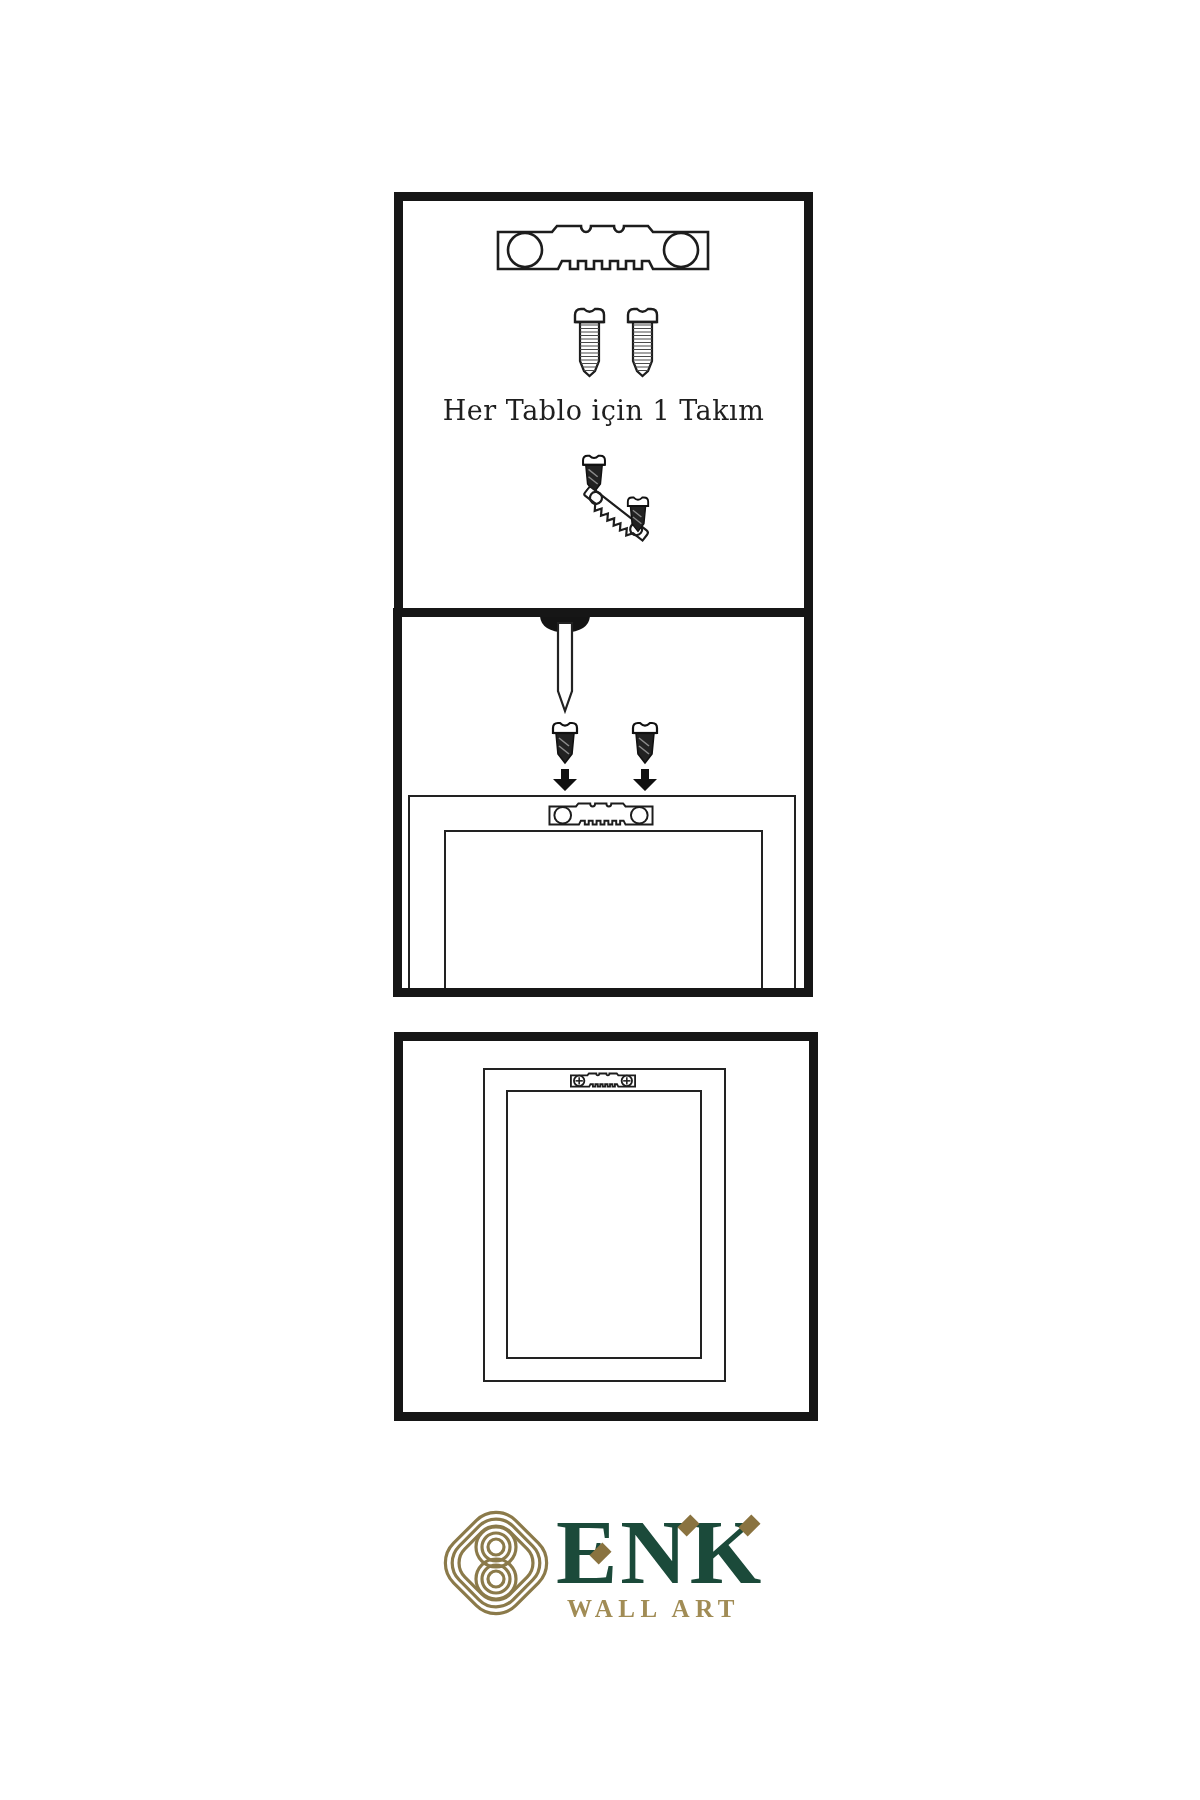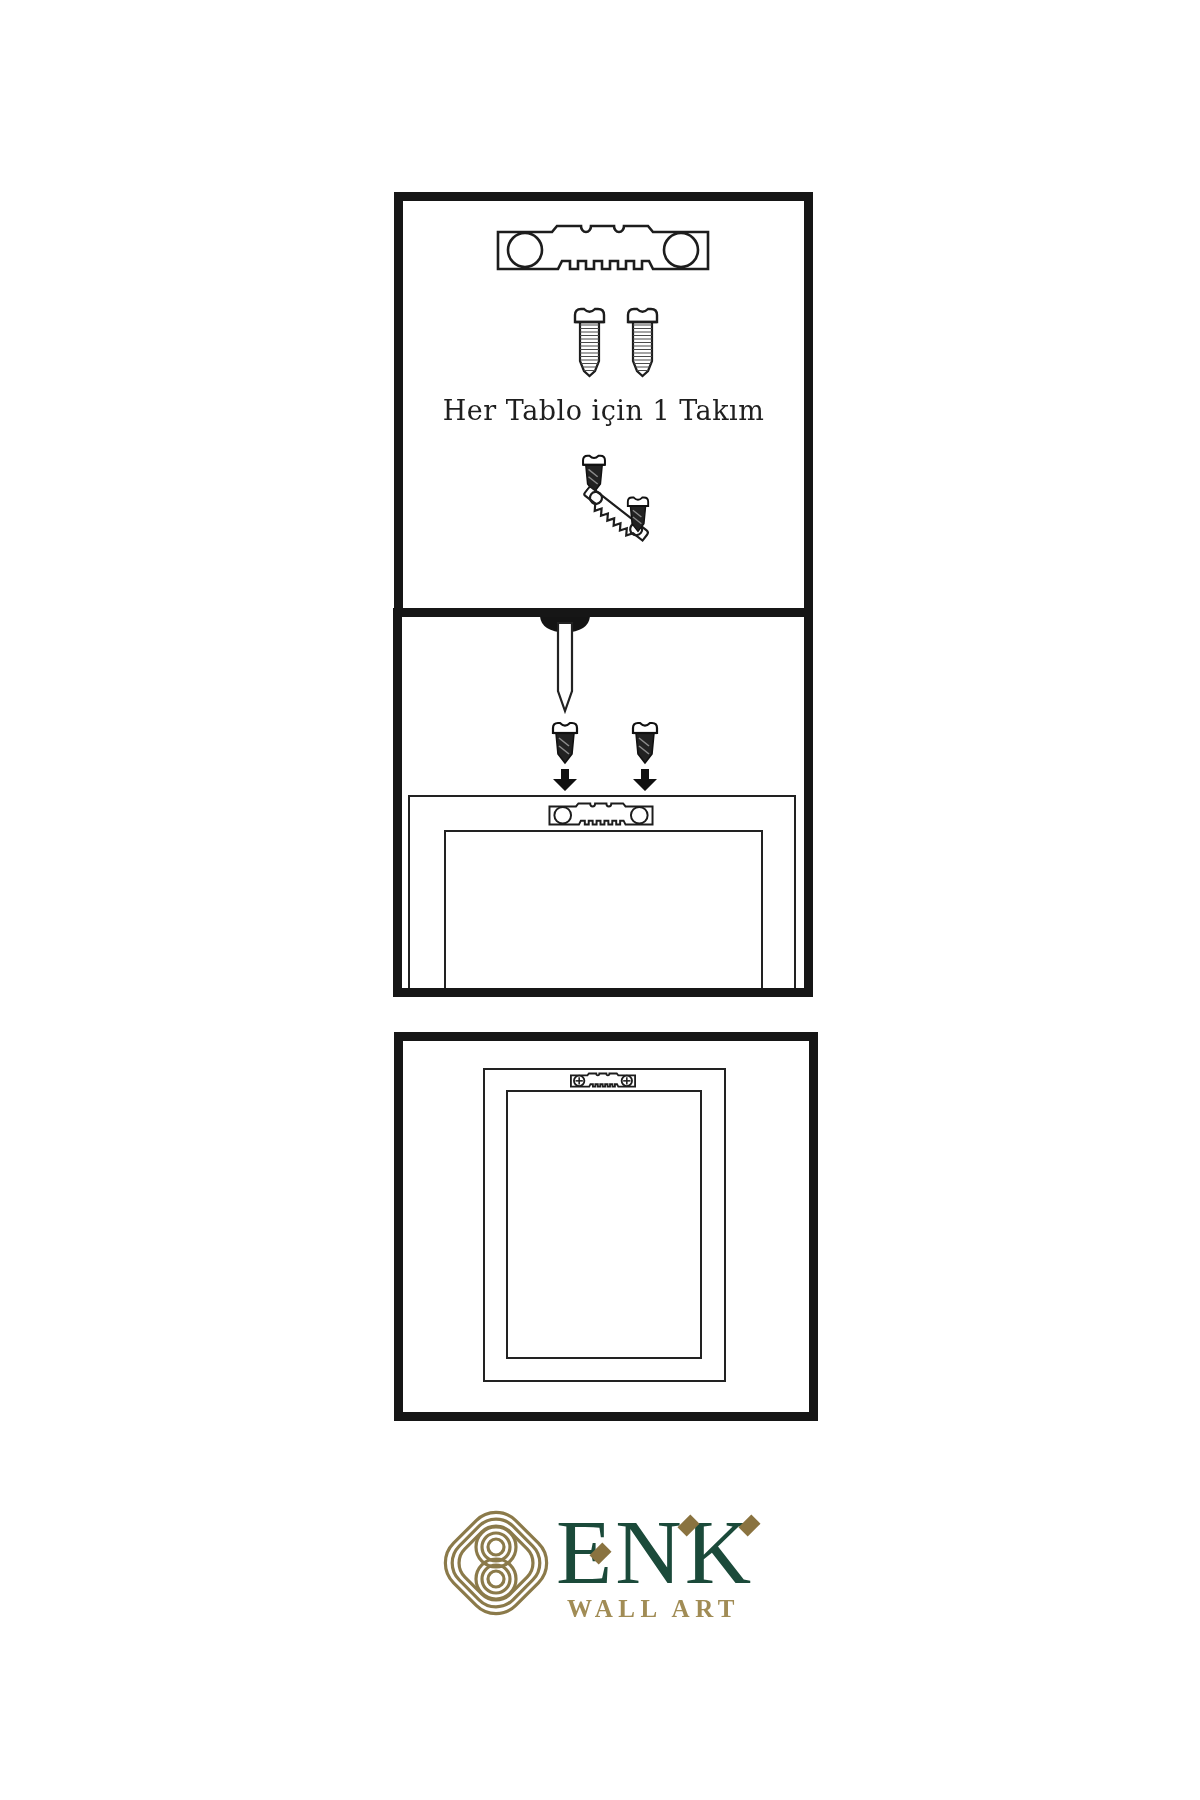--- a/index.html
+++ b/index.html
@@ -31,21 +31,21 @@
   .frame-front-outer{
     position:absolute;left:80px;top:27px;width:243px;height:314px;
     border:2px solid #222;box-sizing:border-box;background:#fff;
   }
   .frame-front-inner{
     position:absolute;left:21px;top:20px;width:196px;height:269px;
     border:2px solid #222;box-sizing:border-box;background:#fff;
   }
   .brand-text{
     position:absolute;left:556px;top:1506px;
-    font-family:"Liberation Serif", serif;font-weight:normal;
+    font-family:"Liberation Serif", serif;font-weight:bold;
     font-size:92px;line-height:1;letter-spacing:3px;color:#1b4a3a;
     white-space:nowrap;
     text-align:center;
   }
   .brand-sub{
     position:absolute;left:567px;top:1596px;
     font-family:Liberation Serif, serif;font-weight:bold;
     font-size:25px;line-height:1;letter-spacing:5.5px;color:#a18c55;
     white-space:nowrap;
   }

